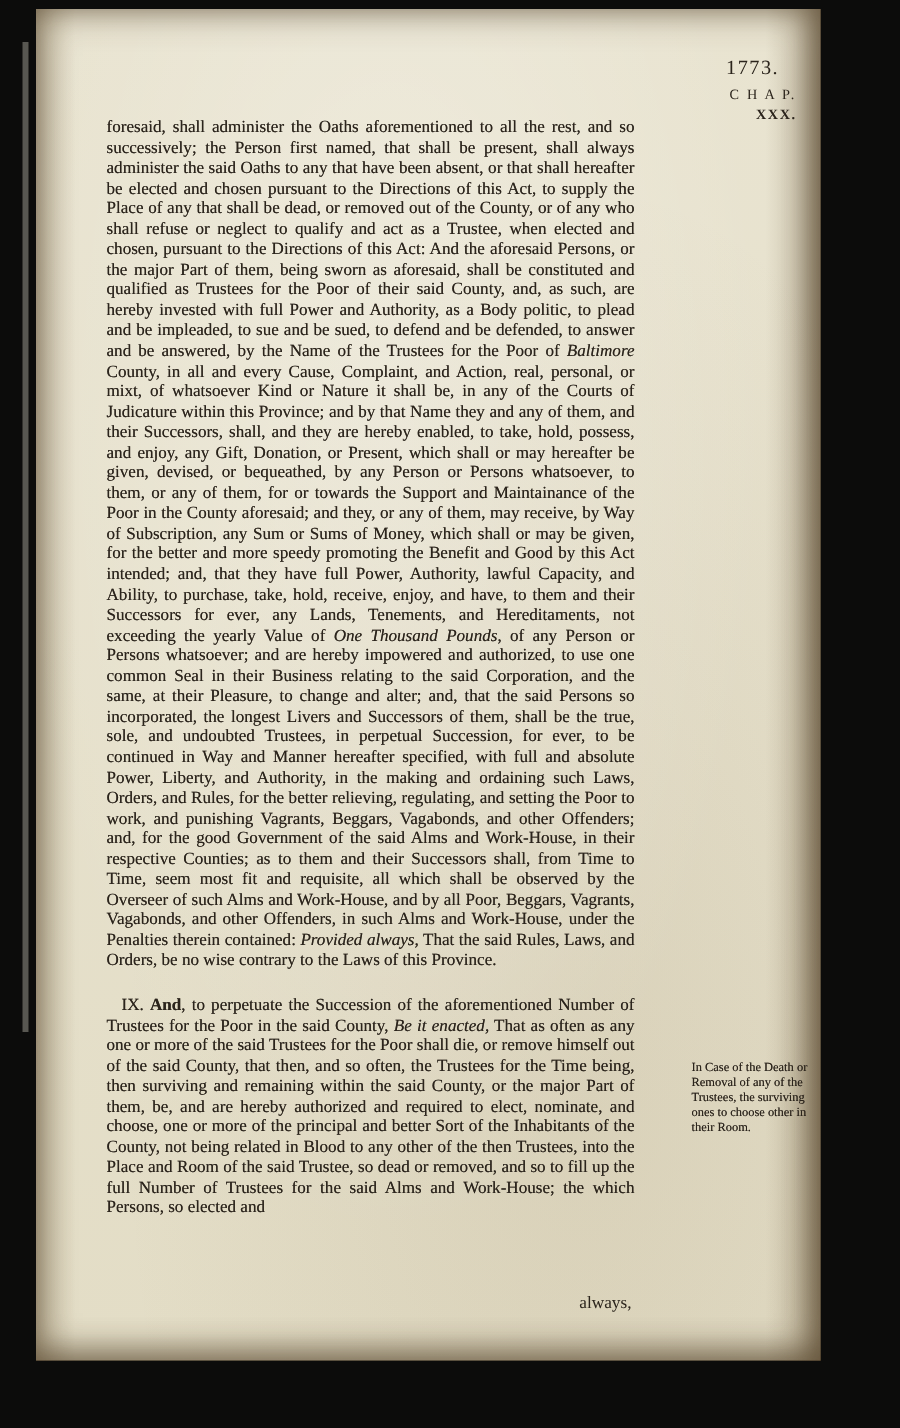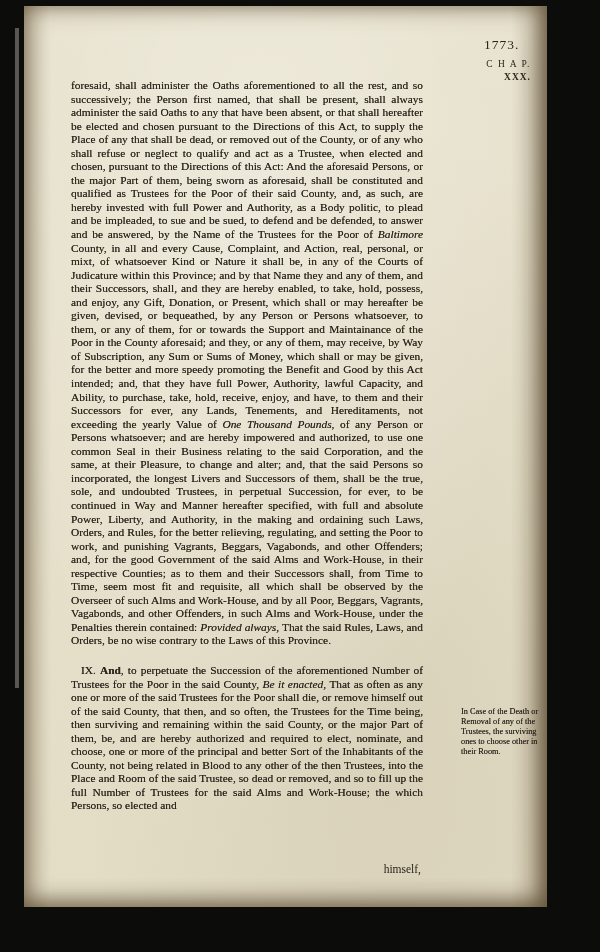--- a/index.html
+++ b/index.html
@@ -78,16 +78,16 @@
       <div class="l2">XXX.</div>
     </div>
 
     <div class="margin-note note2">In Case of the Death or Removal of any of the Trustees, the surviving ones to choose other in their Room.</div>
 
     <div class="body-text">
       <p><span>foresaid, shall administer the Oaths aforementioned to all the rest, and so successively; the Person first named, that shall be present, shall always administer the said Oaths to any that have been absent, or that shall hereafter be elected and chosen pursuant to the Directions of this Act, to supply the Place of any that shall be dead, or removed out of the County, or of any who shall refuse or neglect to qualify and act as a Trustee, when elected and chosen, pursuant to the Directions of this Act: And the aforesaid Persons, or the major Part of them, being sworn as aforesaid, shall be constituted and qualified as Trustees for the Poor of their said County, and, as such, are hereby invested with full Power and Authority, as a Body politic, to plead and be impleaded, to sue and be sued, to defend and be defended, to answer and be answered, by the Name of the Trustees for the Poor of </span><span class="it">Baltimore</span><span> County, in all and every Cause, Complaint, and Action, real, personal, or mixt, of whatsoever Kind or Nature it shall be, in any of the Courts of Judicature within this Province; and by that Name they and any of them, and their Successors, shall, and they are hereby enabled, to take, hold, possess, and enjoy, any Gift, Donation, or Present, which shall or may hereafter be given, devised, or bequeathed, by any Person or Persons whatsoever, to them, or any of them, for or towards the Support and Maintainance of the Poor in the County aforesaid; and they, or any of them, may receive, by Way of Subscription, any Sum or Sums of Money, which shall or may be given, for the better and more speedy promoting the Benefit and Good by this Act intended; and, that they have full Power, Authority, lawful Capacity, and Ability, to purchase, take, hold, receive, enjoy, and have, to them and their Successors for ever, any Lands, Tenements, and Hereditaments, not exceeding the yearly Value of </span><span class="it">One Thousand Pounds</span><span>, of any Person or Persons whatsoever; and are hereby impowered and authorized, to use one common Seal in their Business relating to the said Corporation, and the same, at their Pleasure, to change and alter; and, that the said Persons so incorporated, the longest Livers and Successors of them, shall be the true, sole, and undoubted Trustees, in perpetual Succession, for ever, to be continued in Way and Manner hereafter specified, with full and absolute Power, Liberty, and Authority, in the making and ordaining such Laws, Orders, and Rules, for the better relieving, regulating, and setting the Poor to work, and punishing Vagrants, Beggars, Vagabonds, and other Offenders; and, for the good Government of the said Alms and Work-House, in their respective Counties; as to them and their Successors shall, from Time to Time, seem most fit and requisite, all which shall be observed by the Overseer of such Alms and Work-House, and by all Poor, Beggars, Vagrants, Vagabonds, and other Offenders, in such Alms and Work-House, under the Penalties therein contained: </span><span class="it">Provided always,</span><span> That the said Rules, Laws, and Orders, be no wise contrary to the Laws of this Province.</span></p>
       <p class="para2"><span>IX. </span><span class="bd">And</span><span>, to perpetuate the Succession of the aforementioned Number of Trustees for the Poor in the said County, </span><span class="it">Be it enacted,</span><span> That as often as any one or more of the said Trustees for the Poor shall die, or remove himself out of the said County, that then, and so often, the Trustees for the Time being, then surviving and remaining within the said County, or the major Part of them, be, and are hereby authorized and required to elect, nominate, and choose, one or more of the principal and better Sort of the Inhabitants of the County, not being related in Blood to any other of the then Trustees, into the Place and Room of the said Trustee, so dead or removed, and so to fill up the full Number of Trustees for the said Alms and Work-House; the which Persons, so elected and</span></p>
     </div>
 
-    <div class="catchword">himself,</div>
+    <div class="catchword">always,</div>
 
   </div>
 </div>
 
 </body></html>

